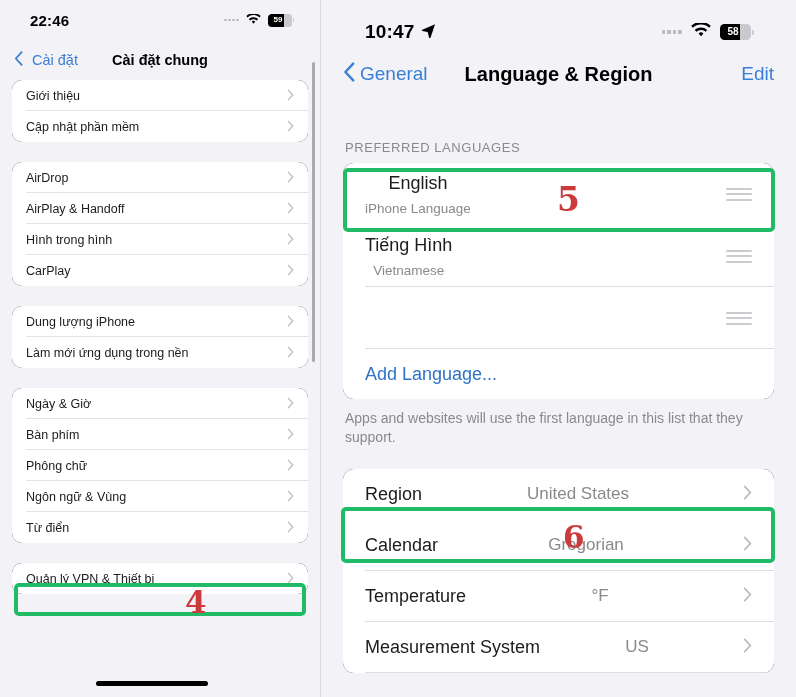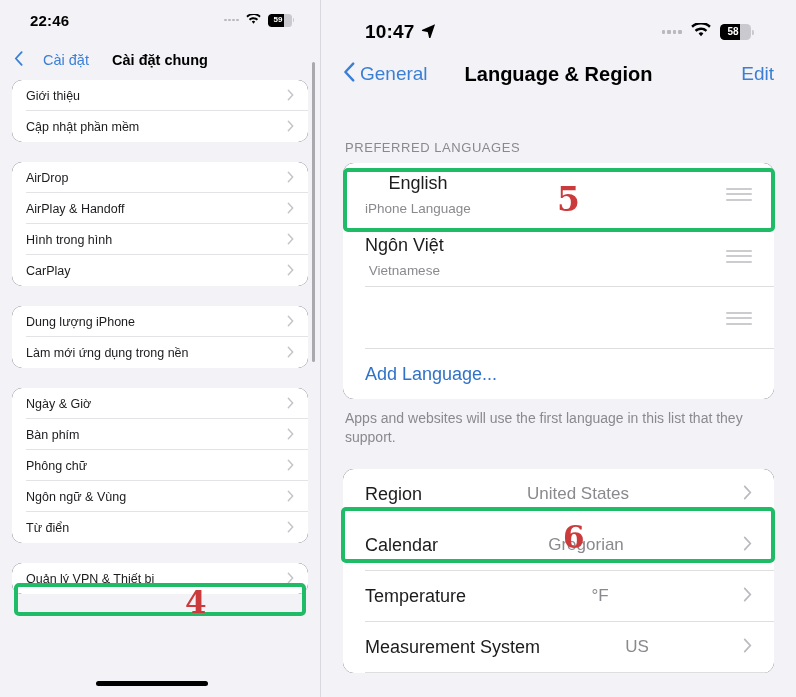--- a/index.html
+++ b/index.html
@@ -47,21 +47,21 @@
   .panel.right .batt-num { font-size:10px; padding-right:4px; }
   .batt-cap { background:#c9c9cf; border-radius:0 1.5px 1.5px 0; }
   .panel.left  .batt-cap { width:1.5px; height:4px; margin-left:1px; }
   .panel.right .batt-cap { width:2px; height:5px; margin-left:1.5px; }
 
   
   .navbar { position:relative; display:flex; align-items:center; }
   .panel.left  .navbar { height:40px; padding:0 14px; }
   .panel.right .navbar { height:52px; padding:0 22px; }
   .nav-back { display:flex; align-items:center; color:#3a7fd5; cursor:pointer; }
-  .panel.left  .nav-back { gap:20px; }
+  .panel.left  .nav-back { gap:9px; }
   .panel.right .nav-back { gap:5px; }
   .chev-back { display:block; }
   .panel.left  .nav-back .nav-back-label { font-size:14.5px; }
   .panel.right .nav-back .nav-back-label { font-size:19px; }
   .nav-title { position:absolute; left:0; right:0; text-align:center; font-weight:bold; color:#000; pointer-events:none; }
   .panel.left  .nav-title { font-size:14.5px; }
   .panel.right .nav-title { font-size:20px; }
   .nav-action { margin-left:auto; color:#3a7fd5; font-size:19px; cursor:pointer; }
 
   
@@ -333,21 +333,21 @@
             <span class="lang-sub">iPhone Language</span>
           </span>
           <span class="drag-handle">
               <i></i>
               <i></i>
               <i></i>
             </span>
         </div>
         <div class="lang-row">
           <span class="lang-texts">
-            <span class="lang-name">Ngôn Việt</span>
+            <span class="lang-name">Tiếng Hình</span>
             <span class="lang-sub">Vietnamese</span>
           </span>
           <span class="drag-handle">
               <i></i>
               <i></i>
               <i></i>
             </span>
           <span class="row-sep"></span>
         </div>
         <div class="lang-row">

